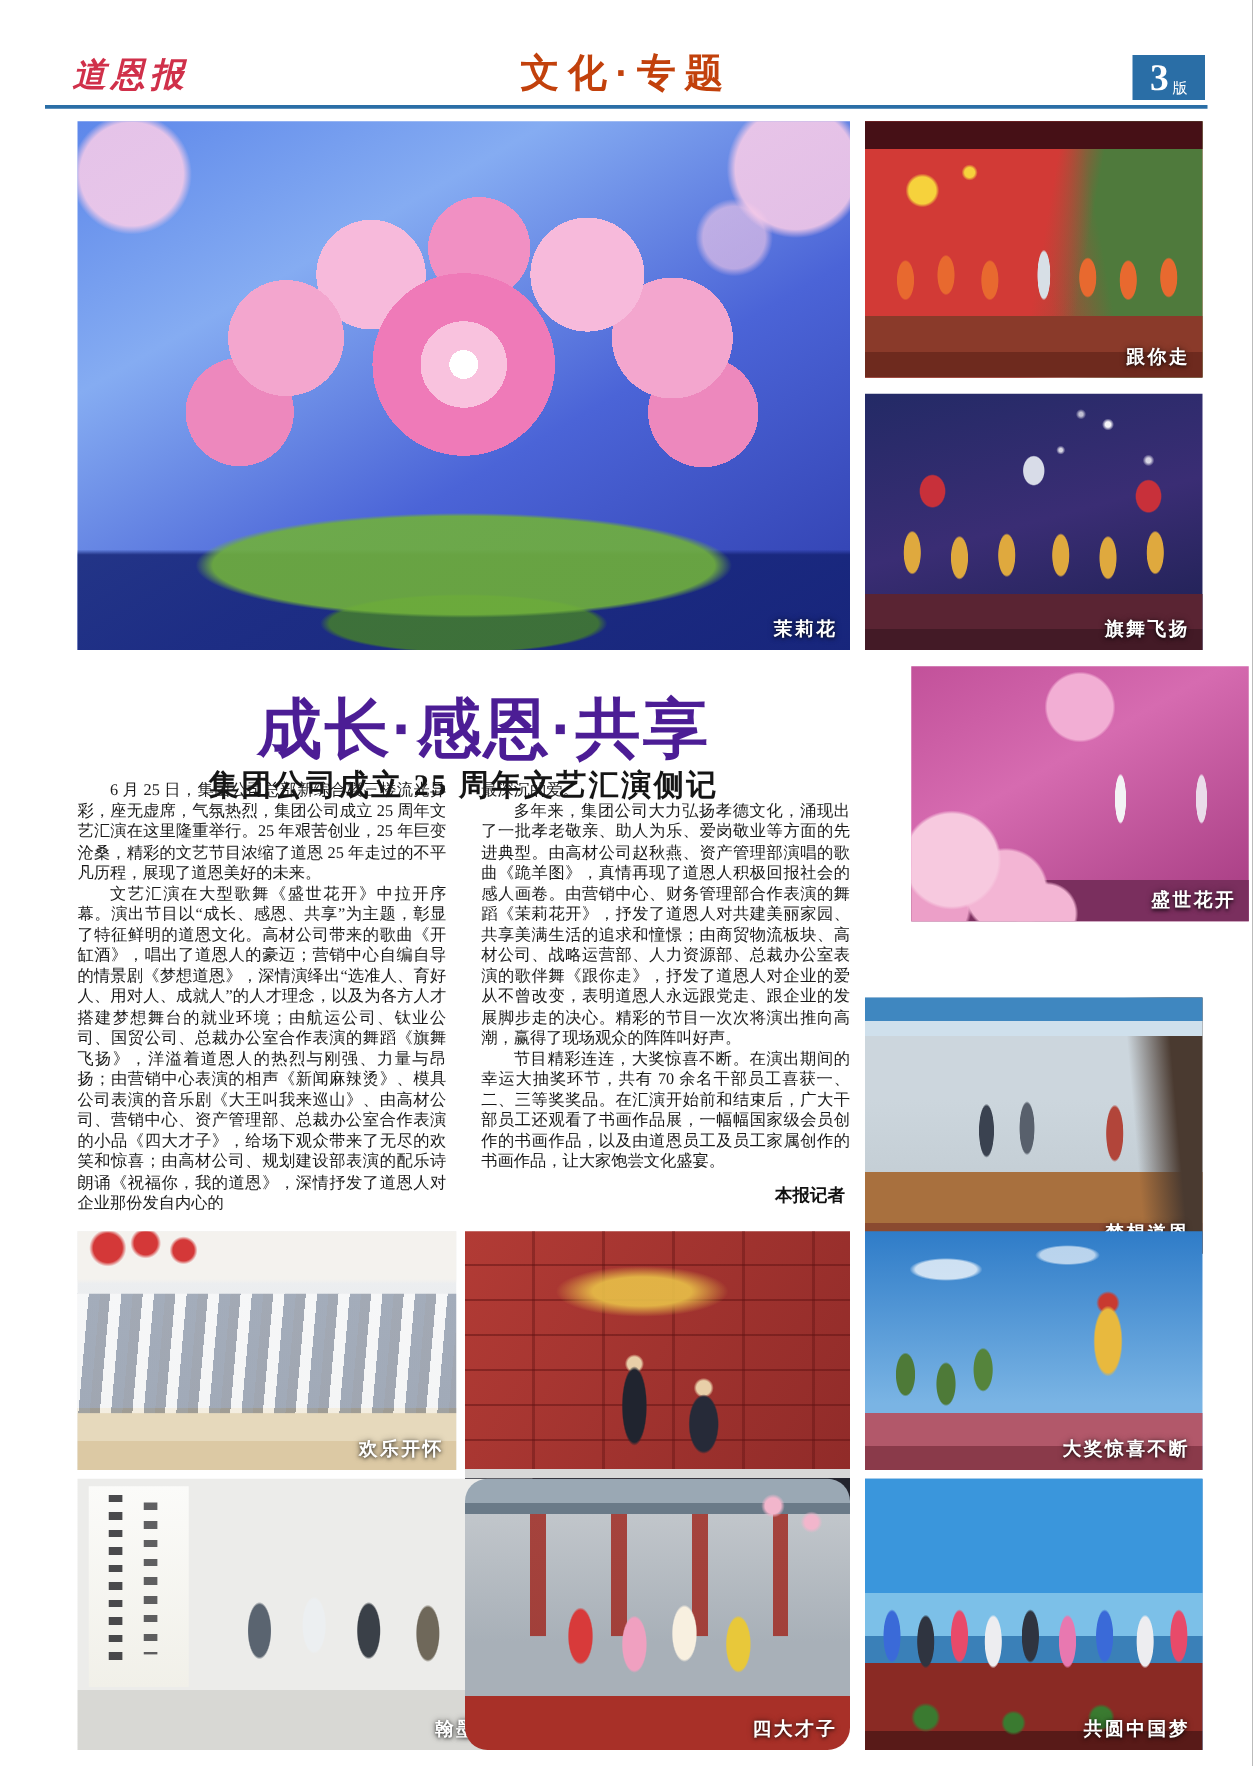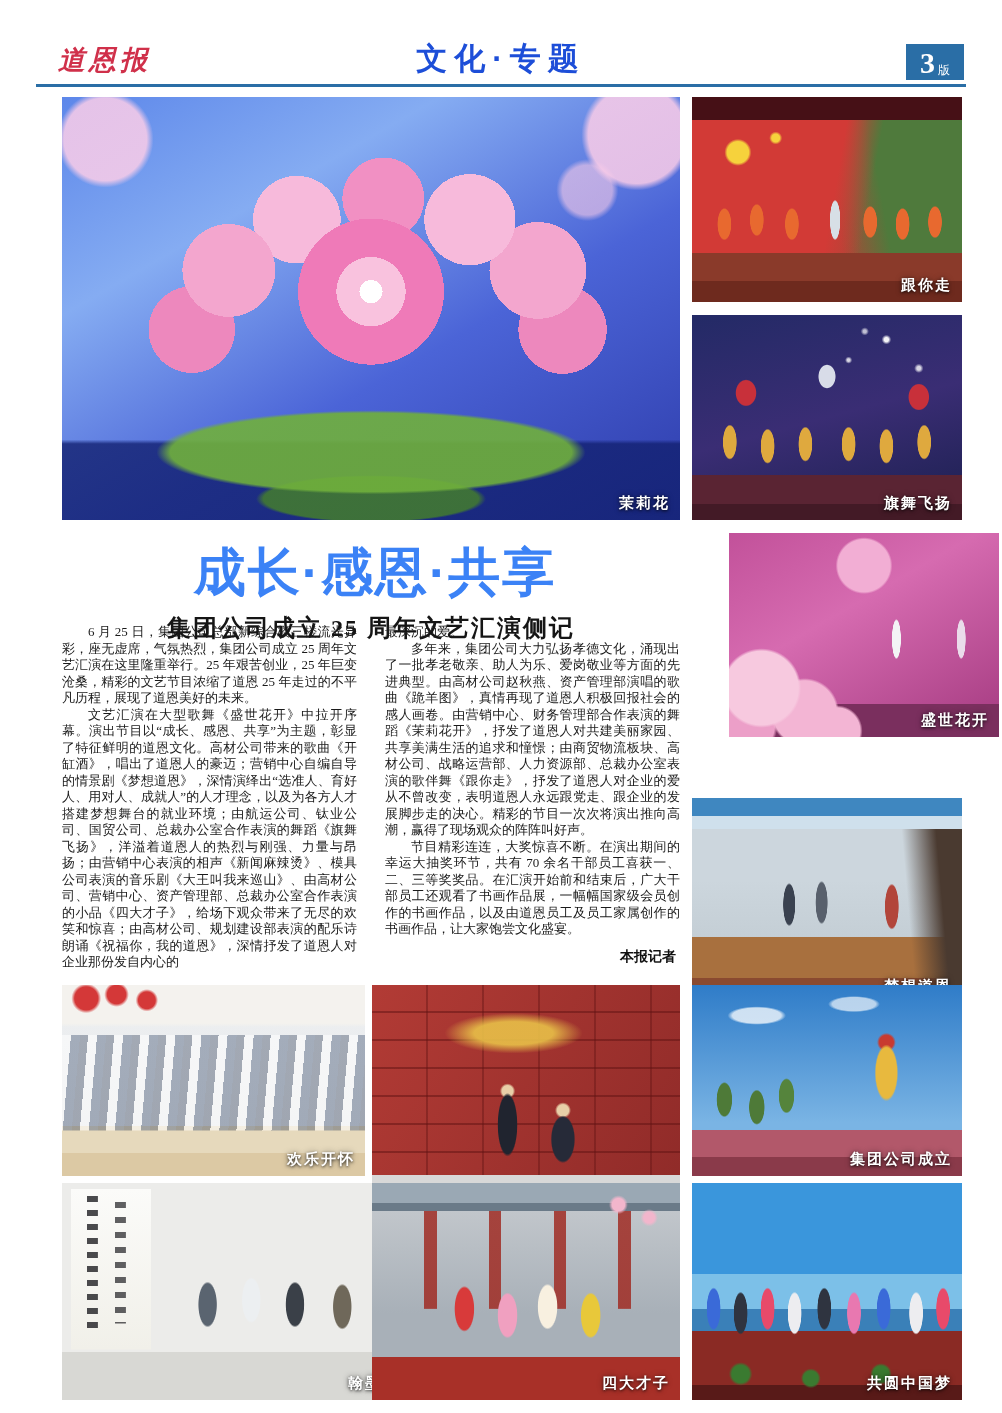--- a/index.html
+++ b/index.html
@@ -3,21 +3,21 @@
 <meta charset="utf-8">
 <style>
   html,body{margin:0;padding:0;background:#888;}
   .page{position:relative;width:1002px;height:1413px;background:#fff;margin:0 auto;
         font-family:"Liberation Sans",sans-serif;overflow:hidden;}
 
   
   .masthead{position:absolute;left:58px;top:42px;font-family:"DejaVu Serif",serif;
             font-style:italic;font-weight:bold;font-size:27px;color:#d0304a;letter-spacing:4px;}
   .section-title{position:absolute;left:0;right:0;top:38px;text-align:center;
-            font-size:31px;font-weight:bold;color:#1d4ed8;letter-spacing:7px;}
+            font-size:31px;font-weight:bold;color:#c2410c;letter-spacing:7px;}
   .page-box{position:absolute;right:38px;top:44px;width:58px;height:36px;background:#2a6ea6;
             color:#fff;display:flex;align-items:flex-end;justify-content:center;gap:3px;padding-bottom:2px;box-sizing:border-box;}
   .page-box .num{font-family:"Liberation Serif",serif;font-weight:bold;font-size:30px;line-height:30px;}
   .page-box .suffix{font-size:12px;line-height:16px;}
   .head-rule{position:absolute;left:36px;top:84px;width:930px;height:3px;background:#2a6ea6;}
 
   
   .photo{position:absolute;overflow:hidden;background:#ccc;}
   .cap{position:absolute;right:10px;bottom:7px;color:#fff;font-weight:bold;font-size:15px;
        letter-spacing:2px;text-shadow:0 1px 3px rgba(0,0,0,.75),0 0 6px rgba(0,0,0,.4);}
@@ -147,43 +147,43 @@
   .scene-caizi{background:
     radial-gradient(circle at 80% 10%, #f2b6cc 0 2%, transparent 3%),
     radial-gradient(circle at 90% 16%, #f2b6cc 0 1.6%, transparent 2.6%),
     radial-gradient(ellipse 5% 16% at 30% 58%, #d83a3a 0 60%, transparent 66%),
     radial-gradient(ellipse 5% 16% at 44% 61%, #f0a0c0 0 60%, transparent 66%),
     radial-gradient(ellipse 5% 16% at 57% 57%, #f8f0e0 0 60%, transparent 66%),
     radial-gradient(ellipse 5% 16% at 71% 61%, #e8c83a 0 60%, transparent 66%),
     linear-gradient(to bottom, #9aa8b4 0 9%, #6a7a88 9% 13%, rgba(106,122,136,0) 13%),
     repeating-linear-gradient(to right, rgba(160,44,36,0) 0 17%, rgba(160,44,36,.85) 17% 21%) 0 0/100% 58% no-repeat,
     linear-gradient(to bottom, transparent 80%, #a83028 80%),
-    linear-gradient(#c8ccd0, #a8b0b8 60%);}
+    linear-gradient(#c8ccd0, #a8b0b8 60%); border-radius: 18px;}
 
   
   .scene-zgmeng{background:
     radial-gradient(circle at 18% 88%, #3a7a30 0 3%, transparent 4%),
     radial-gradient(circle at 44% 90%, #3a7a30 0 3%, transparent 4%),
     radial-gradient(circle at 70% 88%, #3a7a30 0 3%, transparent 4%),
     radial-gradient(ellipse 4% 15% at 8% 58%, #3a6ad8 0 60%, transparent 66%),
     radial-gradient(ellipse 4% 15% at 18% 60%, #2f3440 0 60%, transparent 66%),
     radial-gradient(ellipse 4% 15% at 28% 58%, #e84a6a 0 60%, transparent 66%),
     radial-gradient(ellipse 4% 15% at 38% 60%, #ededf0 0 60%, transparent 66%),
     radial-gradient(ellipse 4% 15% at 49% 58%, #2f3440 0 60%, transparent 66%),
     radial-gradient(ellipse 4% 15% at 60% 60%, #e878b0 0 60%, transparent 66%),
     radial-gradient(ellipse 4% 15% at 71% 58%, #3a6ad8 0 60%, transparent 66%),
     radial-gradient(ellipse 4% 15% at 83% 60%, #ededf0 0 60%, transparent 66%),
     radial-gradient(ellipse 4% 15% at 93% 58%, #e84a6a 0 60%, transparent 66%),
     linear-gradient(#3a96dc 0 42%, #7cc0e8 42% 58%, #3a80b8 58% 68%, rgba(58,128,184,0) 68%),
     linear-gradient(to bottom, transparent 68%, #8a2a24 68% 93%, #581a18 93%),
     #2f7cc0;}
 
   
-  .art-title{position:absolute;left:62px;top:540px;width:618px;margin:4px;text-align:center;
-             font-size:52px;font-weight:800;color:#3b82f6;letter-spacing:2px;line-height:1.1;}
+  .art-title{position:absolute;left:62px;top:540px;width:618px;margin:16px;text-align:center;
+             font-size:52px;font-weight:800;color:#4c1d95;letter-spacing:2px;line-height:1.1;}
   .art-sub{position:absolute;left:62px;top:612px;width:618px;margin:0;text-align:center;
            font-family:"Liberation Serif",serif;font-size:24px;font-weight:bold;color:#151515;letter-spacing:2px;}
   .art-cols{position:absolute;left:62px;top:624px;width:618px;height:300px;display:flex;gap:28px;}
   .art-col{width:302px;font-family:"Liberation Serif",serif;font-size:13px;line-height:1.27;
            color:#1a1a1a;text-align:justify;}
   .art-col p{margin:0;text-indent:2em;}
   .art-col p.cont{text-indent:0;}
   .byline{margin-top:10px;text-align:right;font-family:"Liberation Sans",sans-serif;
           font-weight:bold;font-size:14px;color:#111;padding-right:4px;}
 </style>
@@ -232,21 +232,21 @@
     </div>
   </div>
 
   <div class="photo scene-huanle" style="left:62px;top:985px;width:303px;height:191px;">
     <span class="cap">欢乐开怀</span>
   </div>
   <div class="photo scene-malatang" style="left:372px;top:985px;width:308px;height:241px;">
     <span class="cap">新闻麻辣烫</span>
   </div>
   <div class="photo scene-xunshan" style="left:692px;top:985px;width:270px;height:191px;">
-    <span class="cap">集团公司成立</span>
+    <span class="cap">大奖惊喜不断</span>
   </div>
 
   <div class="photo scene-hanmo" style="left:62px;top:1183px;width:364px;height:217px;">
     <span class="cap">翰墨飘香</span>
   </div>
   <div class="photo scene-caizi" style="left:372px;top:1183px;width:308px;height:217px;">
     <span class="cap">四大才子</span>
   </div>
   <div class="photo scene-zgmeng" style="left:692px;top:1183px;width:270px;height:217px;">
     <span class="cap">共圆中国梦</span>

